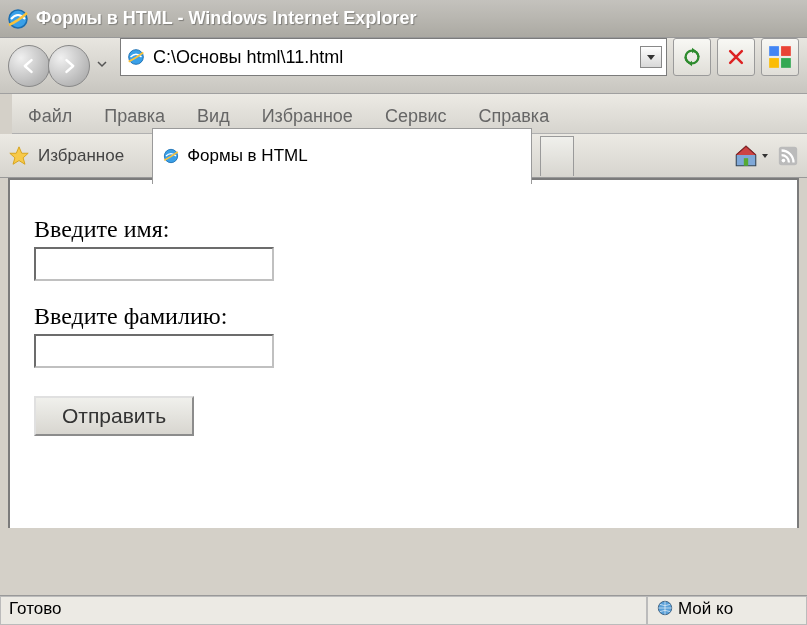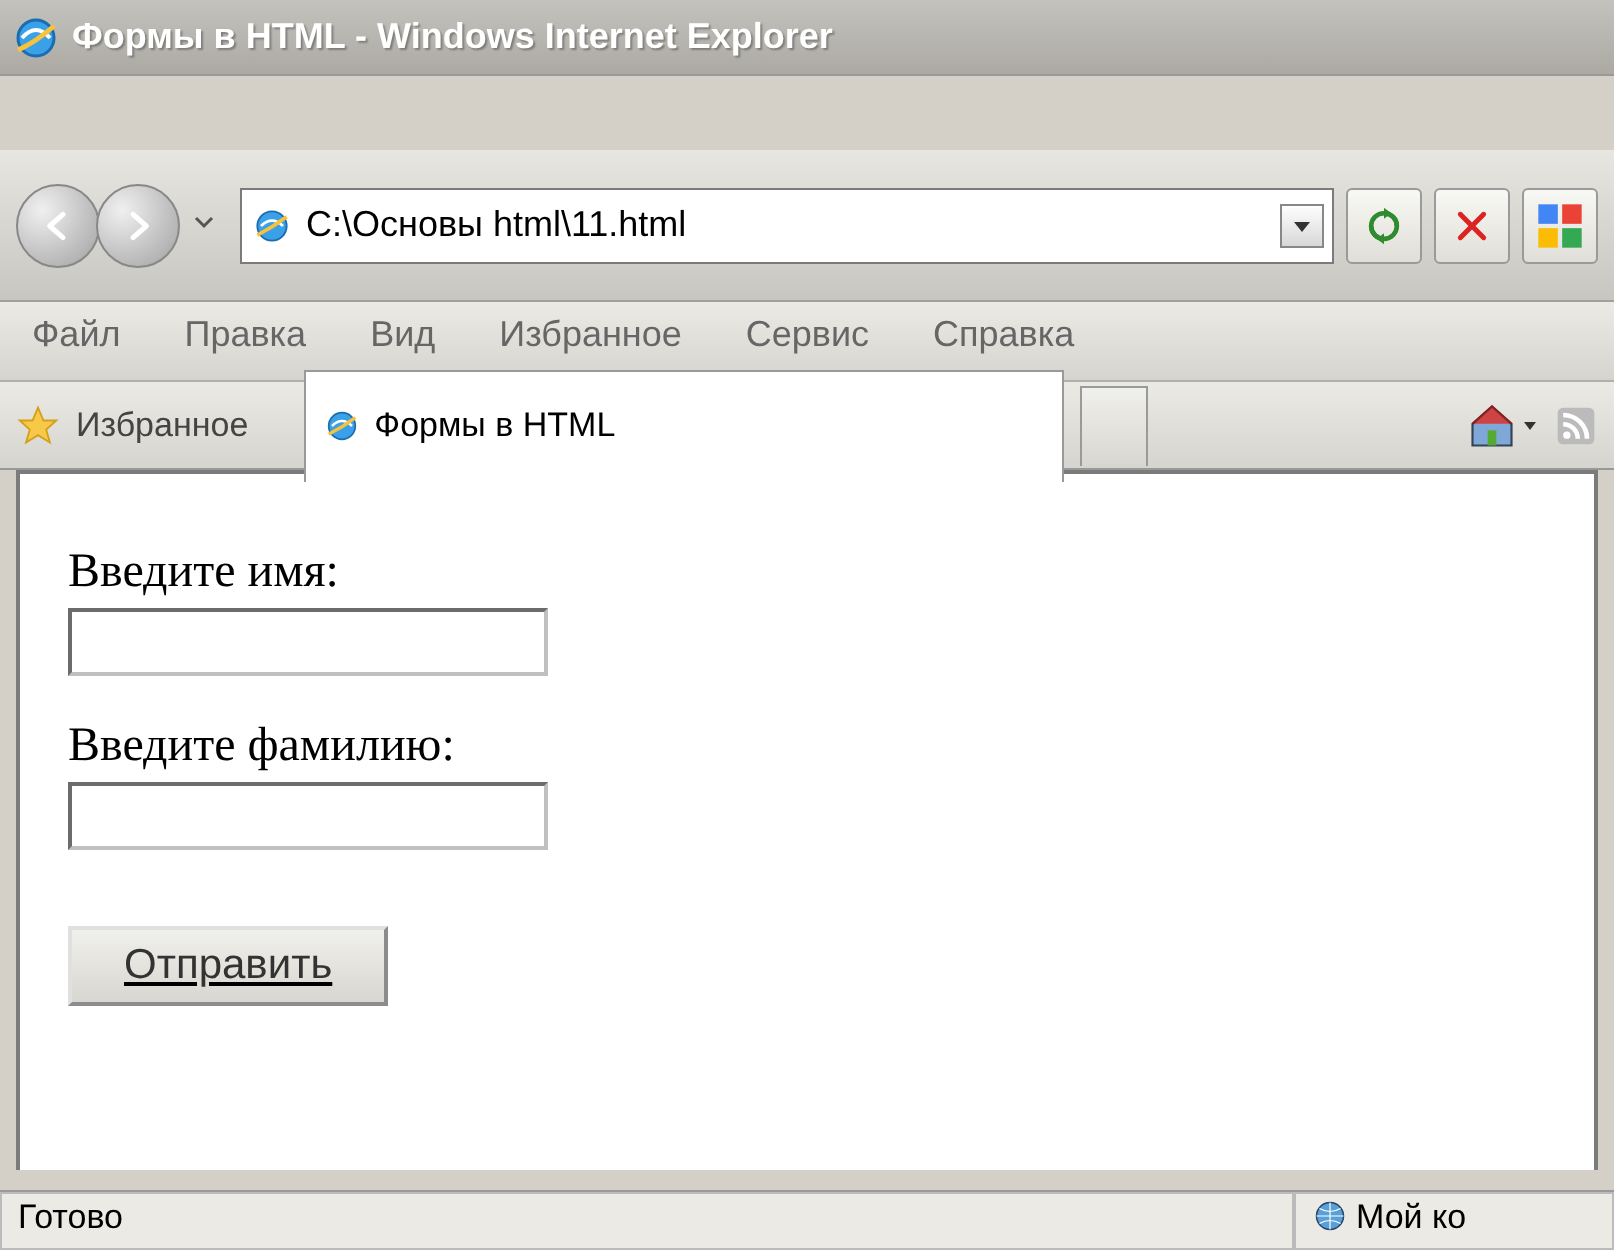--- a/index.html
+++ b/index.html
@@ -22,27 +22,25 @@
     }
     .titlebar .ie-icon { width: 24px; height: 24px; margin-right: 6px; }
     .titlebar .title {
       color: #fff;
       font-size: 18px;
       font-weight: bold;
       text-shadow: 1px 1px 1px rgba(0,0,0,0.3);
     }
     .navbar {
       background: linear-gradient(to bottom, #e8e6e0 0%, #d8d6d0 50%, #c8c6c0 100%);
-      height: 76px;
-      display: flex;
-      align-items: center;
+      height: 56px;
+      display: flex;
       padding: 0 8px;
       gap: 6px;
       border-bottom: 1px solid #a0a0a0;
-      margin-top: 37px;
     }
     .nav-arrows {
       display: flex;
       align-items: center;
     }
     .nav-arrow {
       width: 42px; height: 42px;
       border-radius: 50%;
       background: radial-gradient(circle at 30% 30%, #f0f0f0, #c0c0c0 60%, #a0a0a0);
       border: 1px solid #888;
@@ -89,24 +87,25 @@
       background: linear-gradient(#f8f8f4,#e0ded8);
       border: 1px solid #9a9a9a;
       border-radius: 3px;
       display:flex;align-items:center;justify-content:center;
       cursor: pointer;
     }
     .menubar {
       background: linear-gradient(#eceae4,#d6d4ce);
       height: 40px;
       display: flex;
-      align-items: flex-start;
+      align-items: flex-end;
       padding: 0 2px;
       gap: 4px;
       border-bottom: 1px solid #b0b0b0;
+      margin-left: 12px;
     }
     .menu-item {
       color: #666;
       font-size: 18px;
       padding: 6px 14px;
       cursor: pointer;
     }
     .favbar {
       background: linear-gradient(#eceae4,#d6d4ce);
       height: 44px;
@@ -160,21 +159,21 @@
     }
     .text-input {
       width: 240px;
       height: 34px;
       border: 2px inset #c0c0c0;
       background: #fff;
       margin-bottom: 22px;
       padding: 2px 4px;
       font-size: 16px;
     }
-    .btn-row { display: flex; gap: 22px; margin-top: 16px; text-decoration: underline; }
+    .btn-row { display: flex; gap: 22px; margin-top: 6px; }
     .form-btn {
       background: linear-gradient(#f0f0ec,#d8d6d0);
       border: 2px outset #e0e0e0;
       font-size: 21px;
       font-family: Tahoma, Arial;
       padding: 6px 26px;
       cursor: pointer;
       color: #333;
     }
     .statusbar {

